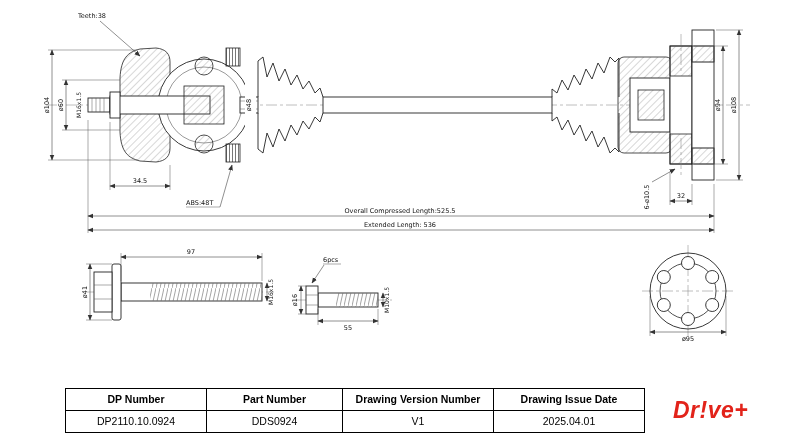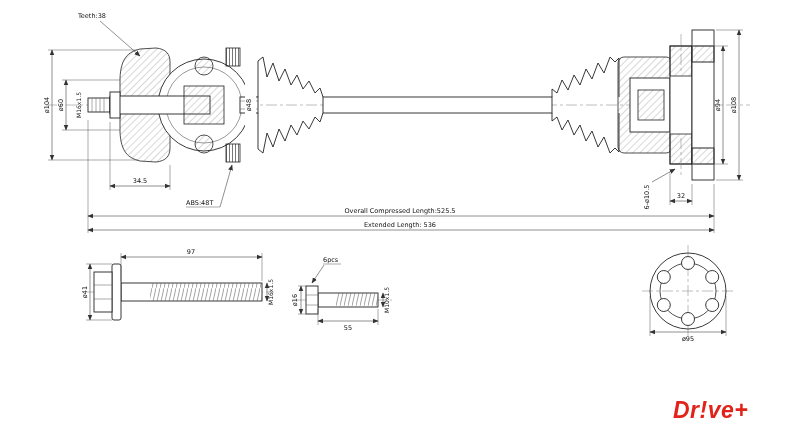--- a/index.html
+++ b/index.html
@@ -221,16 +221,30 @@
     <circle class="outline" cx="712.2" cy="277" r="6.5"></circle>
     <circle class="outline" cx="663.8" cy="277" r="6.5"></circle>
 
     <line class="thin" x1="650" y1="296" x2="650" y2="336"></line>
     <line class="thin" x1="726" y1="296" x2="726" y2="336"></line>
     <line class="dimline" x1="650" y1="332" x2="726" y2="332" marker-start="url(#arr)" marker-end="url(#arr)"></line>
     <text class="dim" x="688" y="341" text-anchor="middle">ø95</text>
   </g>
 </svg>
 
+  <div class="tblock">
+    <div class="trow head">
+      <div class="tcell c1">DP Number</div>
+      <div class="tcell c2">Part Number</div>
+      <div class="tcell c3">Drawing Version Number</div>
+      <div class="tcell c4">Drawing Issue Date</div>
+    </div>
+    <div class="trow">
+      <div class="tcell c1">DP2110.10.0924</div>
+      <div class="tcell c2">DDS0924</div>
+      <div class="tcell c3">V1</div>
+      <div class="tcell c4">2025.04.01</div>
+    </div>
+  </div>
 
   <div class="logo" style="color: rgb(226, 35, 26);">Dr!ve+</div>
 
 </div>
 
 </body></html>

